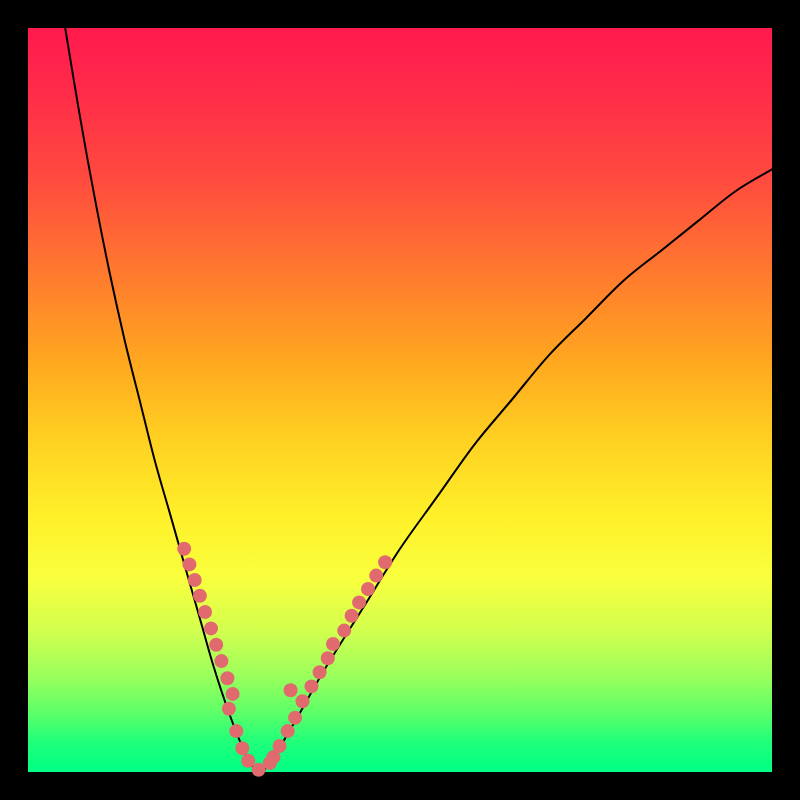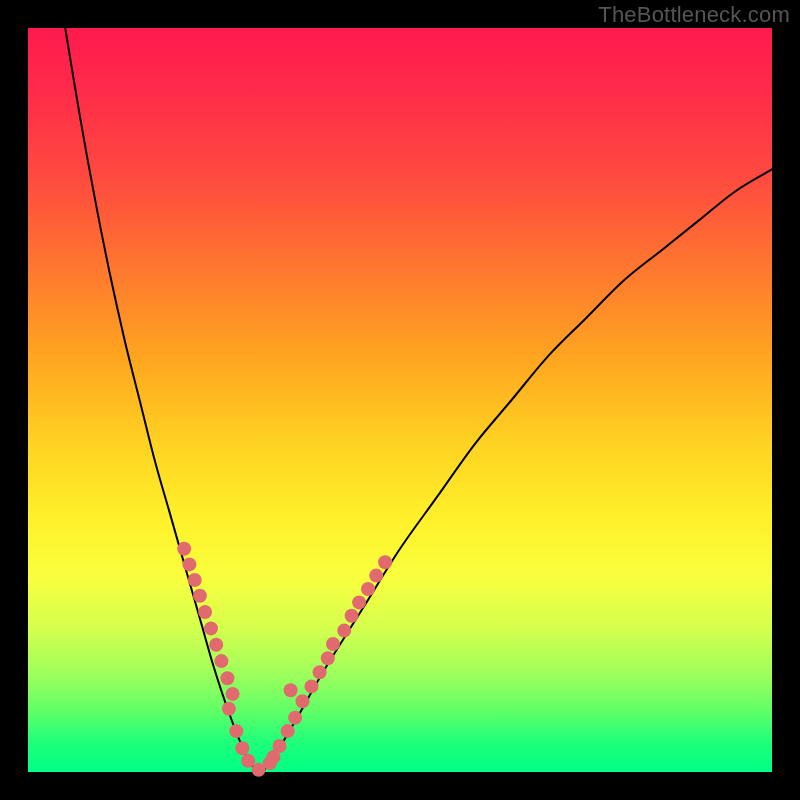--- a/index.html
+++ b/index.html
@@ -67,21 +67,20 @@
   }
   .marker {
     fill: #e06a6e;
     stroke: none;
   }
 </style>
 </head>
 <body>
 
 <div class="frame">
-  <div class="watermark">TheBottleneck.com</div>
 
   <div class="plot">
     <svg class="curve" viewBox="0 0 744 744">
       <path id="curve-path" class="curve-path" d="M 37.2 0.0 C 39.7 14.9, 47.1 60.8, 52.1 89.3 C 57.0 117.8, 62.0 145.1, 67.0 171.1 C 71.9 197.2, 76.9 222.0, 81.8 245.5 C 86.8 269.1, 91.8 291.4, 96.7 312.5 C 101.7 333.6, 106.6 352.2, 111.6 372.0 C 116.6 391.8, 121.5 412.9, 126.5 431.5 C 131.4 450.1, 136.4 466.2, 141.4 483.6 C 146.3 501.0, 151.3 518.3, 156.2 535.7 C 161.2 553.0, 166.2 570.4, 171.1 587.8 C 176.1 605.1, 181.0 623.7, 186.0 639.8 C 191.0 656.0, 195.9 670.8, 200.9 684.5 C 205.8 698.1, 210.8 711.8, 215.8 721.7 C 220.7 731.6, 225.7 742.8, 230.6 744.0 C 235.6 745.2, 239.3 737.8, 245.5 729.1 C 251.7 720.4, 259.2 706.8, 267.8 691.9 C 276.5 677.0, 286.4 658.4, 297.6 639.8 C 308.8 621.2, 322.4 600.2, 334.8 580.3 C 347.2 560.5, 359.6 539.4, 372.0 520.8 C 384.4 502.2, 396.8 486.1, 409.2 468.7 C 421.6 451.4, 434.0 432.8, 446.4 416.6 C 458.8 400.5, 471.2 386.9, 483.6 372.0 C 496.0 357.1, 508.4 341.0, 520.8 327.4 C 533.2 313.7, 545.6 302.6, 558.0 290.2 C 570.4 277.8, 582.8 264.1, 595.2 253.0 C 607.6 241.8, 620.0 233.1, 632.4 223.2 C 644.8 213.3, 657.2 203.4, 669.6 193.4 C 682.0 183.5, 694.4 172.4, 706.8 163.7 C 719.2 155.0, 737.8 145.1, 744.0 141.4"></path>
       <g id="marker-layer">
           <circle cx="156.2" cy="520.8" r="7" class="marker"></circle>
           <circle cx="161.4" cy="536.4" r="7" class="marker"></circle>
           <circle cx="166.7" cy="552.0" r="7" class="marker"></circle>
           <circle cx="171.9" cy="567.7" r="7" class="marker"></circle>
           <circle cx="177.1" cy="584.0" r="7" class="marker"></circle>

